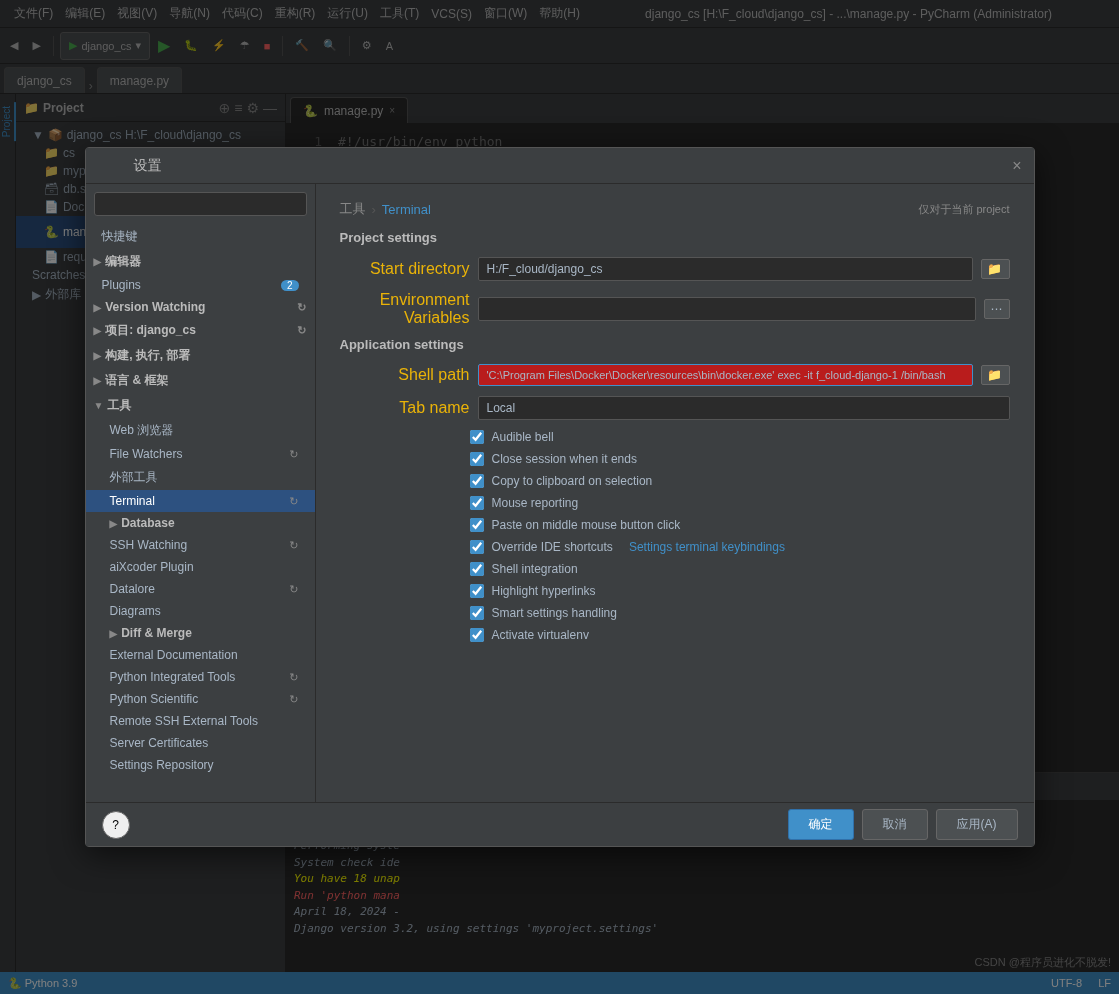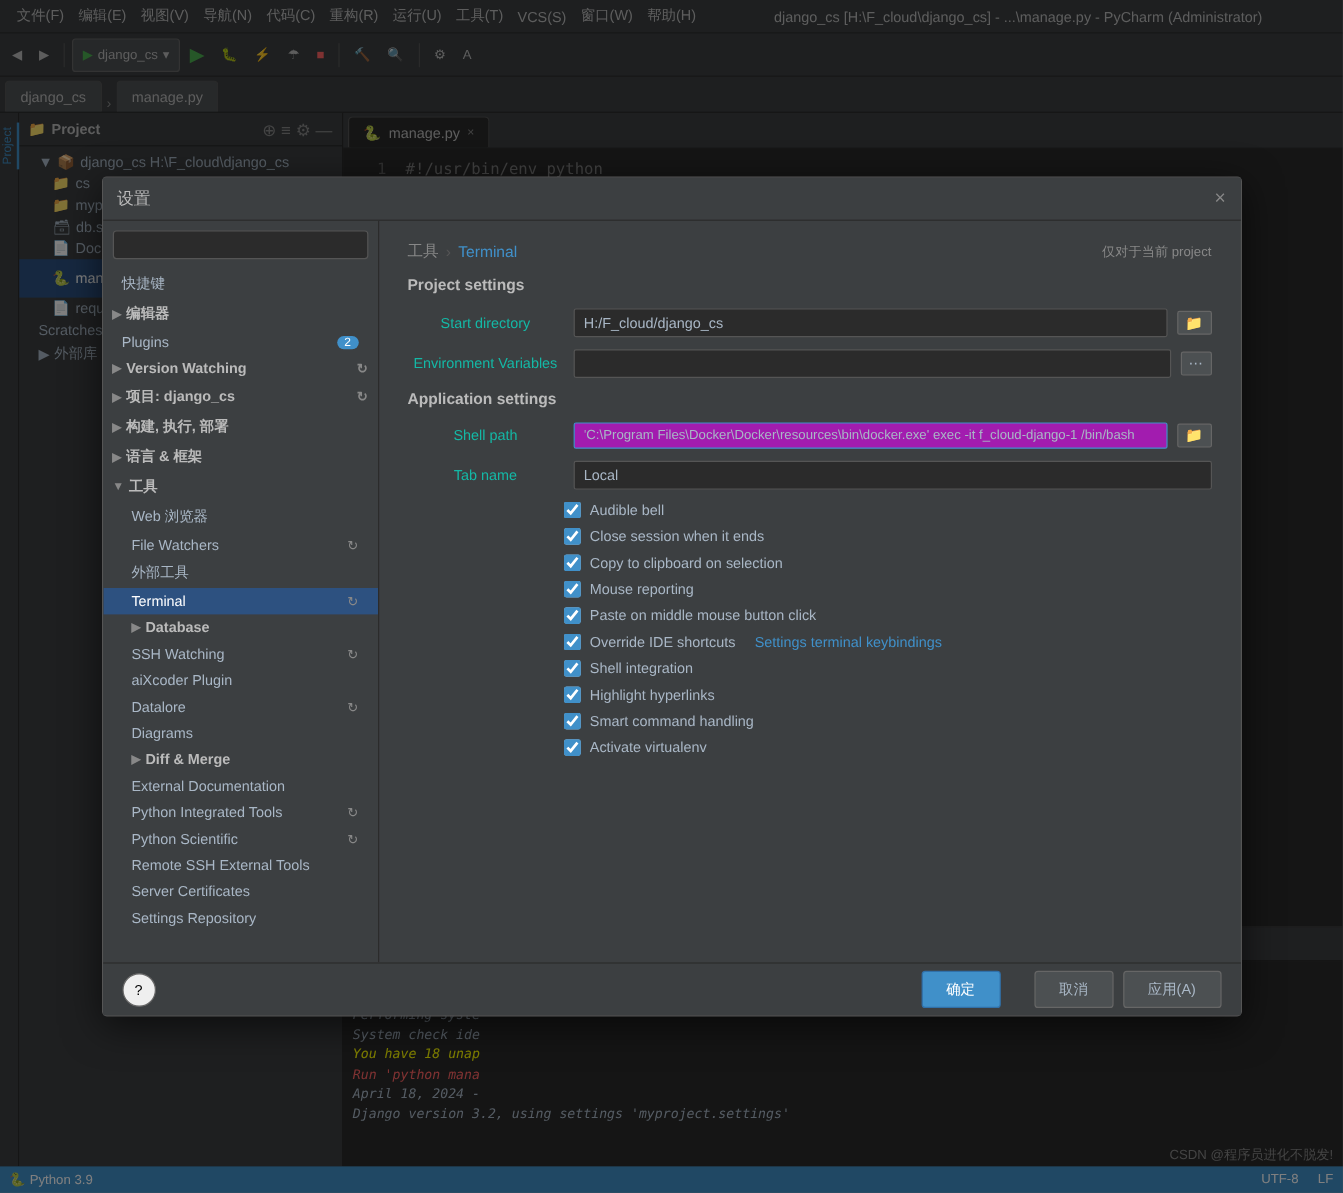--- a/index.html
+++ b/index.html
@@ -59,21 +59,21 @@
     .bottom-tab-sub { padding: 2px 8px; font-size: 12px; color: #4090c9; cursor: pointer; }
     .terminal-content { flex: 1; padding: 4px 8px; font-family: monospace; font-size: 11px; color: #a9b7c6; overflow: auto; }
     .terminal-line { line-height: 1.5; font-style: italic; }
     .terminal-error { color: #ff6464; }
     .terminal-warn { color: #ffff00; }
 
     
     .dialog-overlay { position: absolute; top: 0; left: 0; right: 0; bottom: 0; background: rgba(0,0,0,0.5); display: flex; align-items: center; justify-content: center; z-index: 100; }
     .settings-dialog { width: 950px; height: 700px; background: #3c3f41; border: 1px solid #555; border-radius: 4px; display: flex; flex-direction: column; box-shadow: 0 8px 32px rgba(0,0,0,0.6); }
     .dialog-title-bar { height: 36px; background: #3c3f41; display: flex; align-items: center; padding: 0 12px; border-bottom: 1px solid #2b2b2b; }
-    .dialog-title { font-size: 14px; color: #bbbbbb; font-weight: normal; }
+    .dialog-title { font-size: 14px; color: #bbbbbb; font-weight: normal; margin-left: 36px; }
     .dialog-close { margin-left: auto; background: none; border: none; color: #888; cursor: pointer; font-size: 16px; }
 
     .dialog-body { display: flex; flex: 1; overflow: hidden; }
 
     
     .dialog-nav { width: 230px; background: #3c3f41; border-right: 1px solid #2b2b2b; display: flex; flex-direction: column; overflow: hidden; }
     .dialog-search { padding: 8px; }
     .dialog-search input { width: 100%; padding: 4px 8px; background: #2b2b2b; border: 1px solid #555; border-radius: 3px; color: #a9b7c6; font-size: 12px; outline: none; }
     .nav-item { padding: 4px 16px; cursor: pointer; font-size: 12px; color: #a9b7c6; display: flex; align-items: center; gap: 4px; }
     .nav-item.selected { background: #2d5180; color: #ffffff; }
@@ -86,35 +86,35 @@
     
     .dialog-content { flex: 1; padding: 16px 24px; overflow: auto; }
     .dialog-breadcrumb { font-size: 13px; color: #888; margin-bottom: 12px; display: flex; align-items: center; gap: 6px; }
     .breadcrumb-arrow { color: #555; }
     .breadcrumb-current { color: #4090c9; }
     .breadcrumb-project-badge { font-size: 11px; color: #888; margin-left: auto; }
 
     .section-title { font-size: 13px; color: #bbbbbb; font-weight: bold; margin-bottom: 12px; margin-top: 8px; }
 
     .form-row { display: flex; align-items: center; margin-bottom: 10px; gap: 8px; }
-    .form-label { width: 130px; font-size: 12px; color: #14b8a6; text-align: center; flex-shrink: 0; }
+    .form-label { width: 130px; font-size: 16px; color: #eab308; text-align: right; flex-shrink: 0; }
     .form-input { flex: 1; padding: 4px 8px; background: #2b2b2b; border: 1px solid #555; border-radius: 2px; color: #a9b7c6; font-size: 12px; outline: none; }
-    .form-input.highlighted { border-color: #4090c9; background: #a21caf; }
+    .form-input.highlighted { border-color: #4090c9; background: #b91c1c; }
     .form-input-btn { padding: 2px 6px; background: #4c5052; border: 1px solid #666; color: #a9b7c6; cursor: pointer; font-size: 12px; border-radius: 2px; }
 
     .checkbox-row { display: flex; align-items: center; margin-bottom: 8px; gap: 8px; padding-left: 130px; }
     .checkbox-row input[type=checkbox] { accent-color: #4090c9; width: 14px; height: 14px; }
     .checkbox-label { font-size: 12px; color: #a9b7c6; }
     .checkbox-link { color: #4090c9; text-decoration: none; font-size: 12px; margin-left: 8px; }
 
     
     .dialog-footer { height: 44px; display: flex; align-items: center; justify-content: flex-end; padding: 0 16px; gap: 8px; border-top: 1px solid #2b2b2b; background: #3c3f41; }
     .footer-btn { padding: 6px 20px; font-size: 12px; border-radius: 3px; cursor: pointer; border: 1px solid #666; }
     .footer-btn.primary { background: #4090c9; color: white; border-color: #3070a9; }
-    .footer-btn.secondary { background: #4c5052; color: #a9b7c6; margin-left: 20px; }
+    .footer-btn.secondary { background: #4c5052; color: #a9b7c6; }
     .footer-btn.apply { background: #4c5052; color: #a9b7c6; }
 
     
     ::-webkit-scrollbar { width: 6px; height: 6px; }
     ::-webkit-scrollbar-track { background: #2b2b2b; }
     ::-webkit-scrollbar-thumb { background: #555; border-radius: 3px; }
 
     
     .left-vtabs { width: 16px; background: #3c3f41; border-right: 1px solid #2b2b2b; display: flex; flex-direction: column; align-items: center; padding-top: 8px; gap: 4px; }
     .vtab { writing-mode: vertical-rl; text-orientation: mixed; transform: rotate(180deg); font-size: 10px; color: #888; cursor: pointer; padding: 4px 2px; }
@@ -486,21 +486,21 @@
           <div class="checkbox-row">
             <input type="checkbox" checked="" style="">
             <span class="checkbox-label">Shell integration</span>
           </div>
           <div class="checkbox-row">
             <input type="checkbox" checked="" style="">
             <span class="checkbox-label">Highlight hyperlinks</span>
           </div>
           <div class="checkbox-row">
             <input type="checkbox" checked="" style="">
-            <span class="checkbox-label">Smart command handling</span>
+            <span class="checkbox-label">Smart settings handling</span>
           </div>
           <div class="checkbox-row">
             <input type="checkbox" checked="" style="">
             <span class="checkbox-label">Activate virtualenv</span>
           </div>
 
         </div>
       </div>
 
       <div class="dialog-footer">

